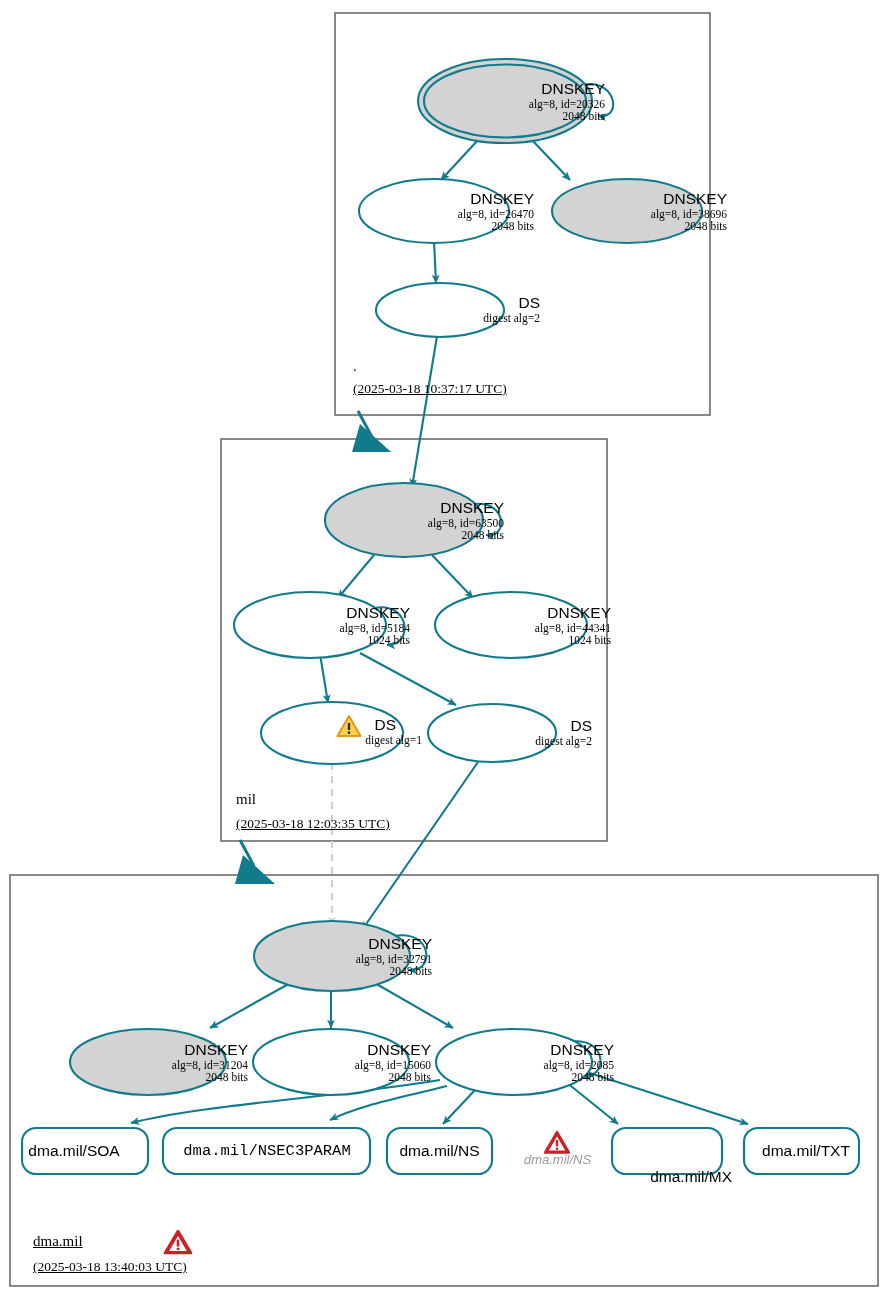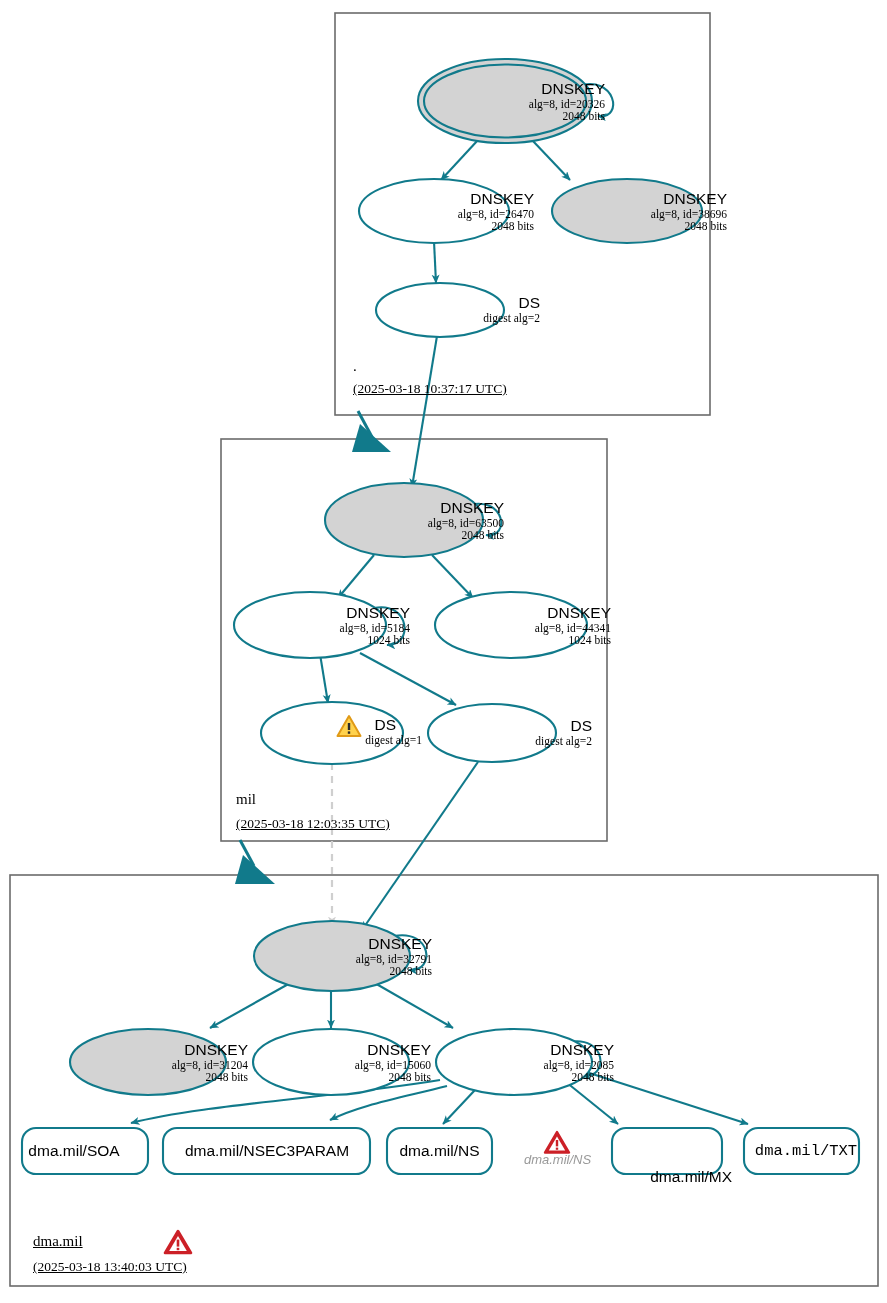--- a/index.html
+++ b/index.html
@@ -263,25 +263,25 @@
     <span class="t2">alg=8, id=15060</span>
     <span class="t2">2048 bits</span>
   </div>
   <div class="nlabel" style="left:414px; top:1042px; width:200px;">
     <span class="t1">DNSKEY</span>
     <span class="t2">alg=8, id=2085</span>
     <span class="t2">2048 bits</span>
   </div>
 
   <div class="rrlabel" style="left:22px; top:1142px; width:104px;">dma.mil/SOA</div>
-  <div class="rrlabel" style="left:163px; top:1142px; width:208px;">dma.mil/NSEC3PARAM</div>
+  <div class="rrlabel" style="left:163px; top:1142px; width:208px;font-family:Liberation Mono, monospace;">dma.mil/NSEC3PARAM</div>
   <div class="rrlabel" style="left:387px; top:1142px; width:105px;">dma.mil/NS</div>
   <div class="rrlabel-ghost" style="left:500px; top:1152px; width:115px;">dma.mil/NS</div>
   <div class="rrlabel" style="left:612px; top:1168px; width:120px;text-align:right;">dma.mil/MX</div>
-  <div class="rrlabel" style="left:744px; top:1142px; width:124px;font-family:Liberation Mono, monospace;">dma.mil/TXT</div>
+  <div class="rrlabel" style="left:744px; top:1142px; width:124px;">dma.mil/TXT</div>
 
   <svg class="warn-icon" style="left:336px; top:714px;" width="26" height="24" viewBox="0 0 26 24">
     <path d="M13,2 L24.5,22 L1.5,22 Z" fill="#ffd24d" stroke="#e09a17" stroke-width="2" stroke-linejoin="round"></path>
     <rect x="11.8" y="9" width="2.4" height="7" fill="#2b2b2b"></rect>
     <rect x="11.8" y="17.4" width="2.4" height="2.4" fill="#2b2b2b"></rect>
   </svg>
 
   <svg class="warn-icon" style="left:543px; top:1130px;" width="28" height="25" viewBox="0 0 28 25">
     <path d="M14,2 L26,22.5 L2,22.5 Z" fill="#cc2027" stroke="#cc2027" stroke-width="2.4" stroke-linejoin="round"></path>
     <path d="M14,6.5 L22.2,20.6 L5.8,20.6 Z" fill="#ffffff"></path>

